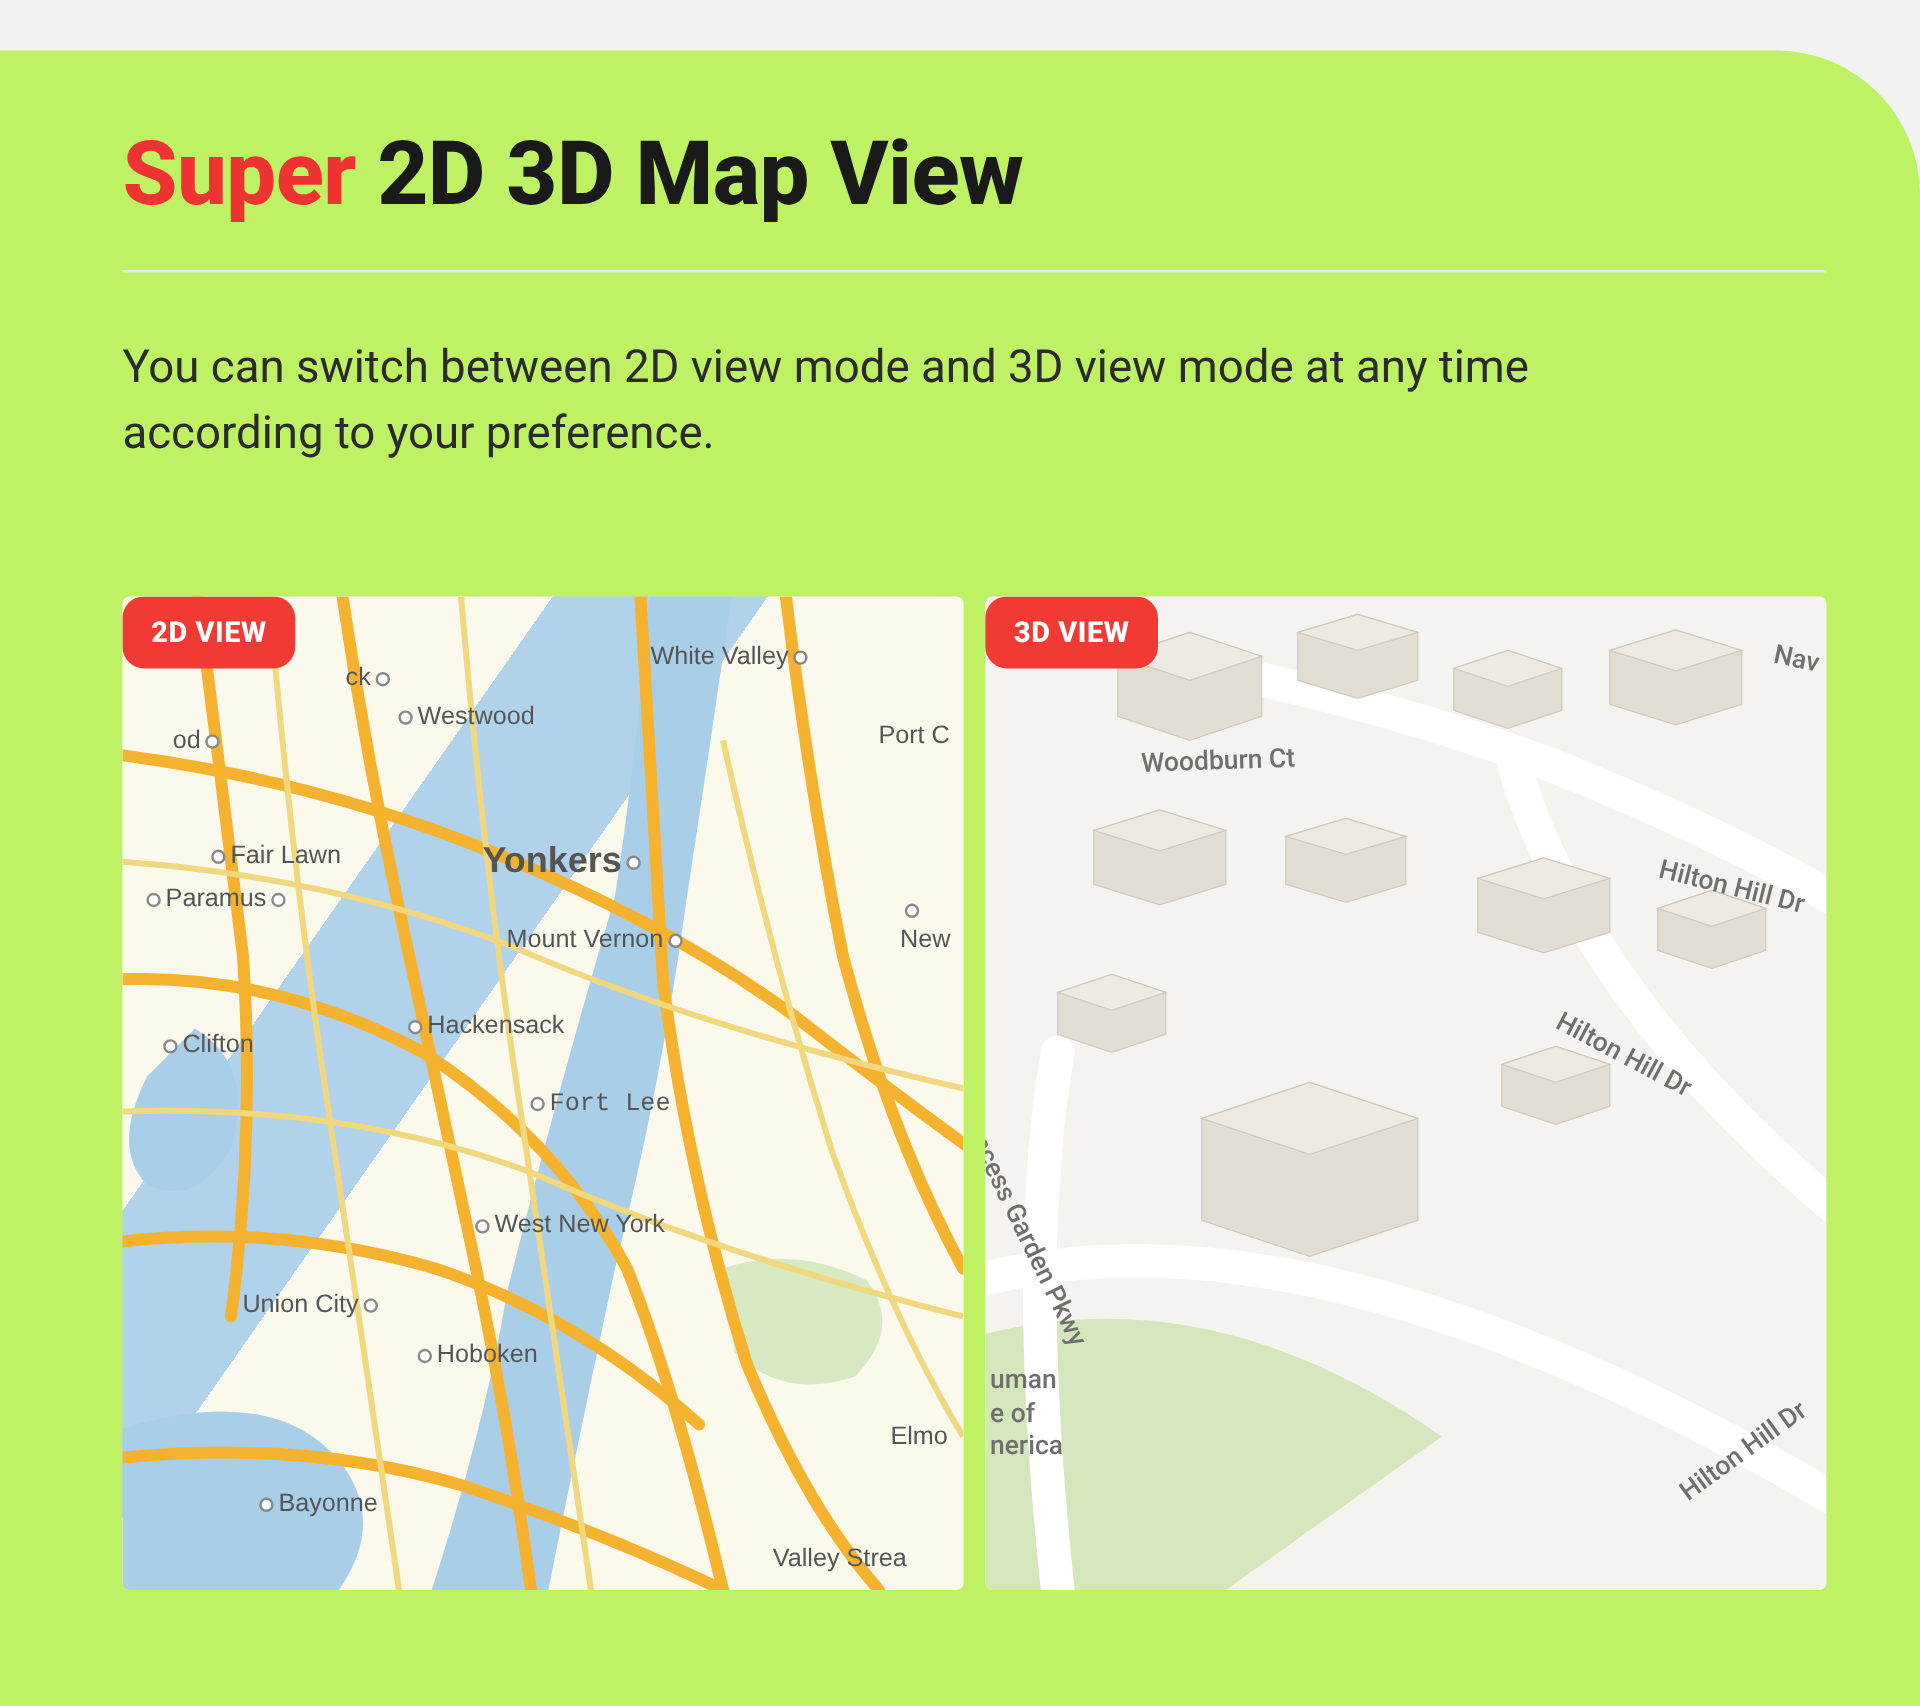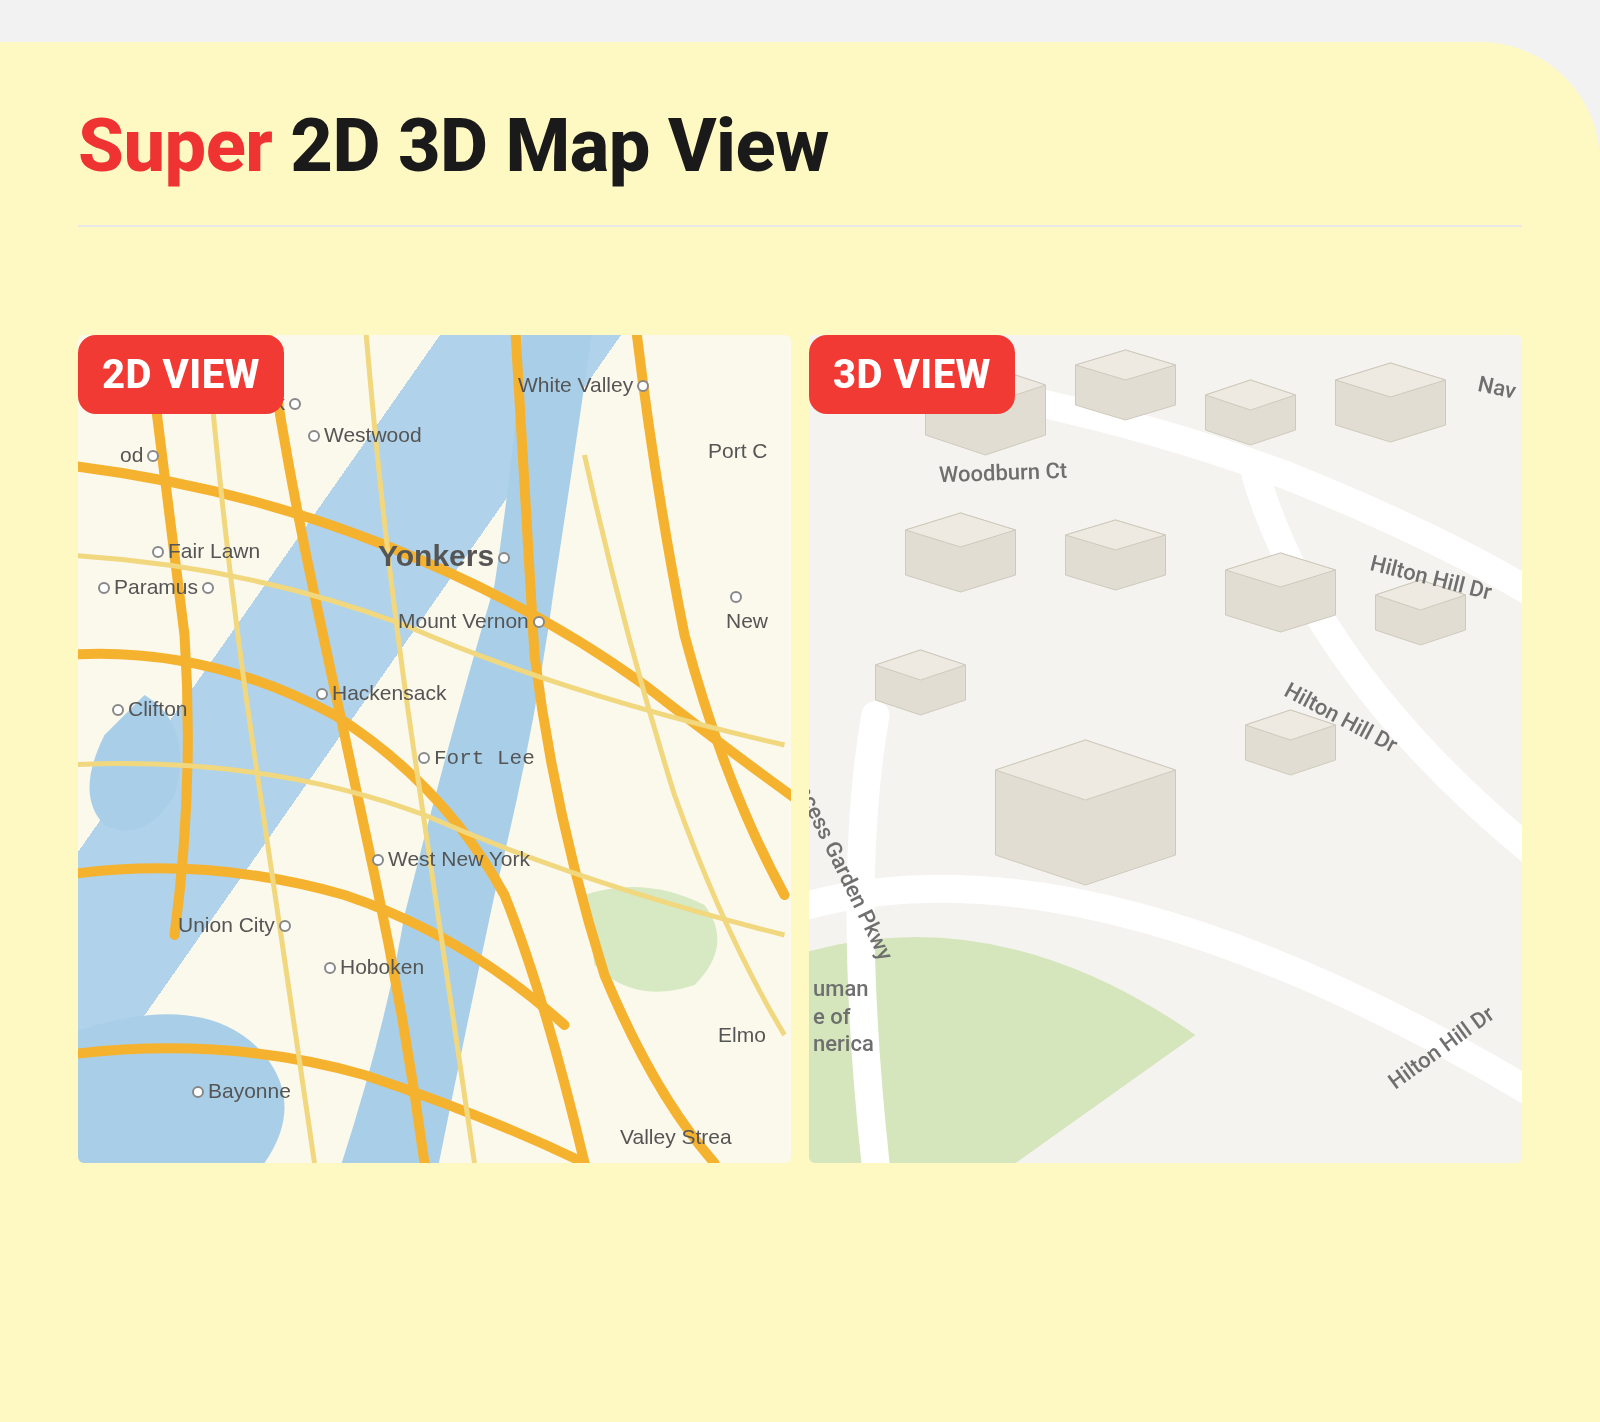--- a/index.html
+++ b/index.html
@@ -8,23 +8,23 @@
     height: 1422px;
     background: #f2f2f2;
     font-family: -apple-system, BlinkMacSystemFont, "Segoe UI", Roboto, "Helvetica Neue", Arial, sans-serif;
   }
   .card {
     position: absolute;
     top: 42px;
     left: 0;
     right: 0;
     bottom: 0;
-    background: #fef9c3;
+    background: #bef264;
     border-top-right-radius: 120px;
-    padding: 60px 78px 0 78px;
+    padding: 60px 78px 0 102px;
   }
   .title {
     font-size: 74px;
     font-weight: 800;
     letter-spacing: -0.5px;
     color: #1a1a1a;
   }
   .title .accent {
     color: #ef3232;
   }
@@ -52,21 +52,21 @@
     height: 828px;
     border-radius: 6px;
     overflow: hidden;
   }
   .view-badge {
     position: absolute;
     top: 0;
     left: 0;
     background: #f03a33;
     color: #ffffff;
-    font-size: 40px;
+    font-size: 24px;
     font-weight: 800;
     padding: 16px 24px;
     border-radius: 18px;
     letter-spacing: 0.5px;
     z-index: 10;
   }
   
   .map-2d {
     background:
       linear-gradient(125deg, #fbf8ec 0%, #fbf8ec 28%, #b0d2ea 28%, #b0d2ea 42%, #fbf8ec 42%, #fbf8ec 100%);
@@ -116,20 +116,21 @@
 <body>
 
 <div class="card">
 
   <h1 class="title">
     <span class="accent">Super</span><span> 2D 3D Map View</span>
   </h1>
 
   <hr class="hr">
 
+  <p class="description">You can switch between 2D view mode and 3D view mode at any time according to your preference.</p>
 
   <div class="maps-row">
 
     <div class="map-panel map-2d">
       <div class="view-badge">2D VIEW</div>
 
       <svg viewBox="0 0 700 828">
 
         <path d="M 440,-20 Q 430,120 410,250 Q 360,420 320,580 Q 300,700 250,850 L 350,850 Q 380,700 410,560 Q 450,400 470,250 Q 490,120 510,-20 Z" fill="#a9cfe8"></path>
 

